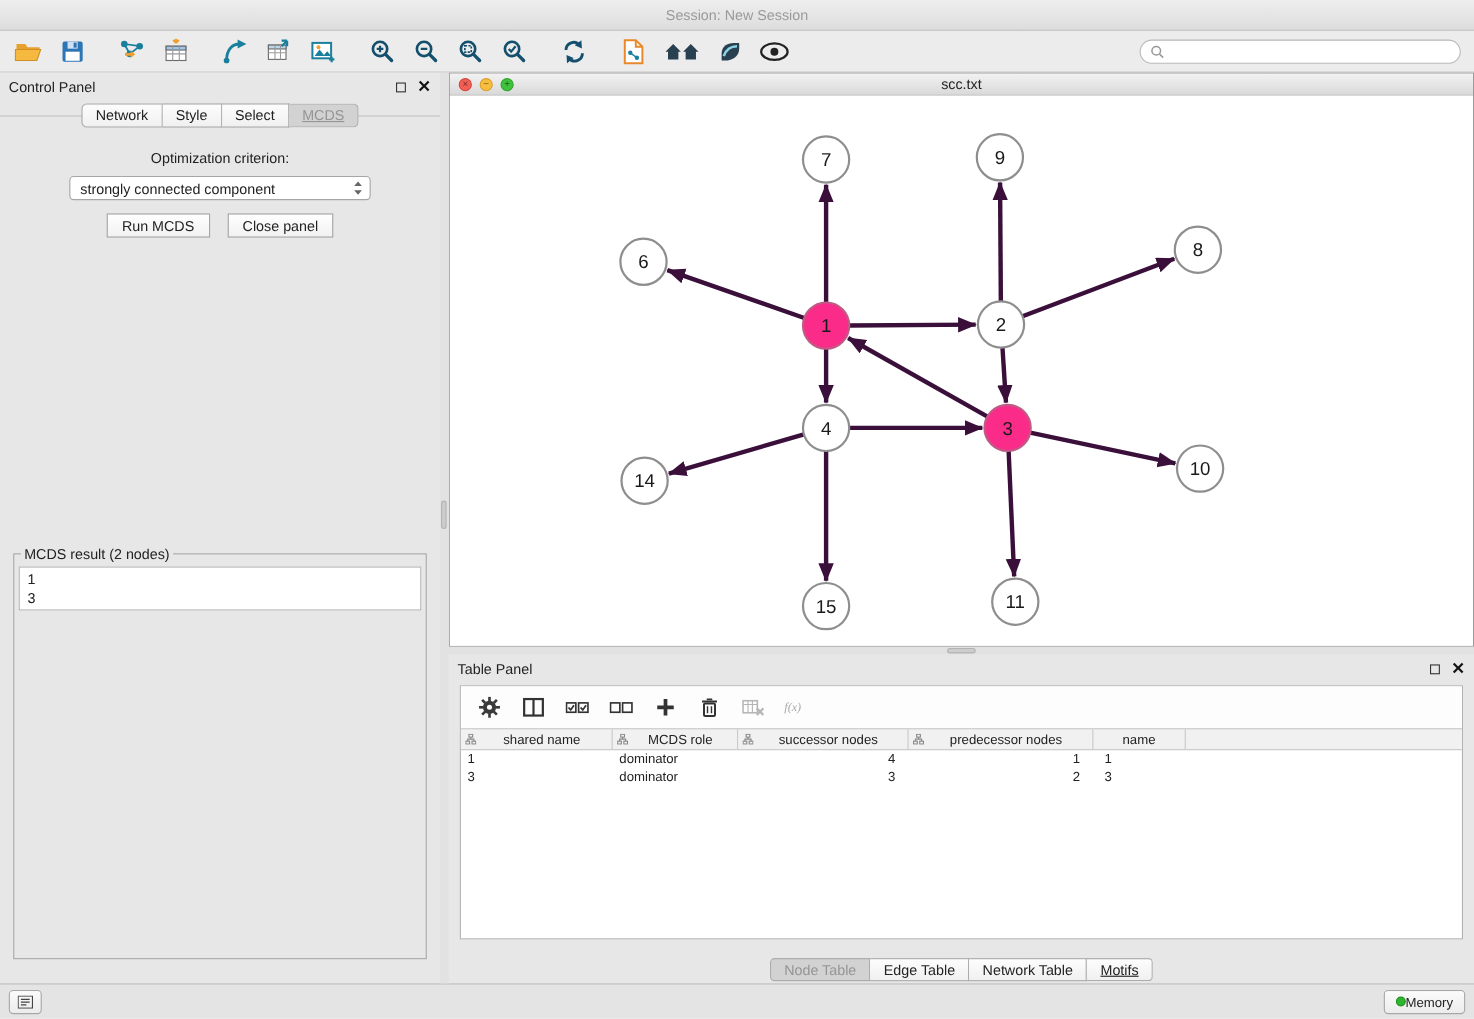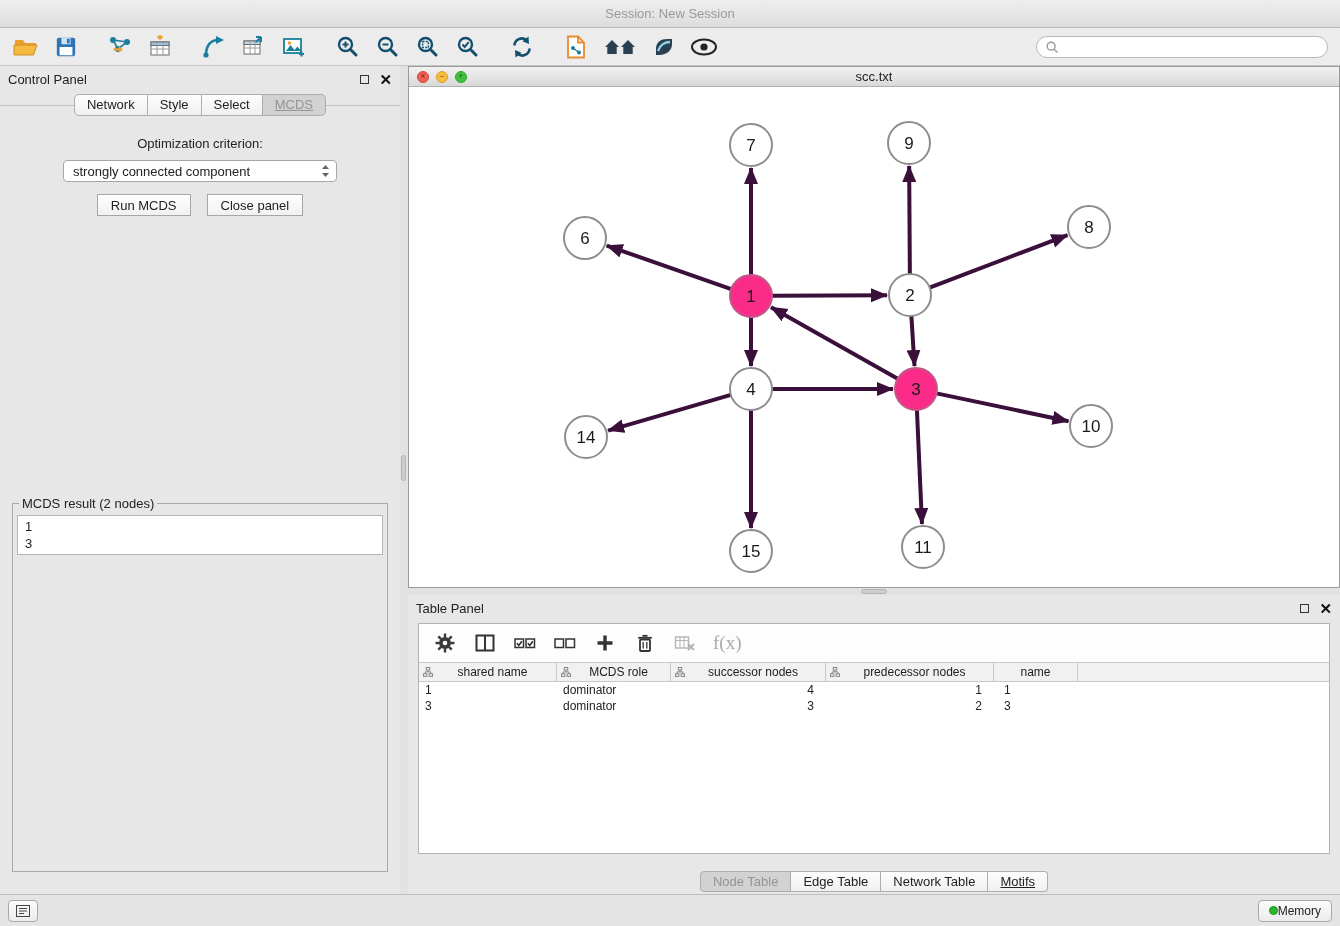--- a/index.html
+++ b/index.html
@@ -74,21 +74,21 @@
   .gap-h { height:7px; background:#e2e2e2; position:relative; }
   .gap-h .handle { position:absolute; left:calc(50% - 13px); top:1px; width:26px; height:5px;
     background:#cdcdcd; border:1px solid #b2b2b2; border-radius:3px; }
 
   
   .table-panel { flex:1; background:#e7e7e7; display:flex; flex-direction:column; min-height:0; }
   .tp-card { flex:1; margin:2px 10px 14px 10px; background:#fff; border:1px solid #b2b2b2;
     display:flex; flex-direction:column; min-height:0; }
   .tp-toolbar { height:38px; display:flex; align-items:center; gap:16px; padding:0 14px; background:#fdfdfd; }
   .tp-toolbar .tbtn { width:24px; height:24px; }
-  .fx { font-family:"Liberation Serif", serif; font-size:19px; color:#aaa; }
+  .fx { font-family:"Liberation Serif", serif; font-style:italic; font-size:11px; color:#aaa; }
   .thead { display:flex; border-top:1px solid #c9c9c9; border-bottom:1px solid #c9c9c9; background:#f1f1f1; height:20px; }
   .th { display:flex; align-items:center; border-right:1px solid #c9c9c9; font-size:12px; padding:0 4px; }
   .th .lbl { flex:1; text-align:center; }
   .trow { display:flex; height:16px; font-size:12px; align-items:center; }
   .td { overflow:hidden; white-space:nowrap; }
   .c0 { width:138px; } .c1 { width:114px; } .c2 { width:155px; } .c3 { width:168px; } .c4 { width:84px; }
   .al { padding-left:6px; text-align:left; }
   .ar { padding-right:12px; text-align:right; }
   .tfill { flex:1; }
   .tp-tabs { height:26px; display:flex; justify-content:center; align-items:center; }

